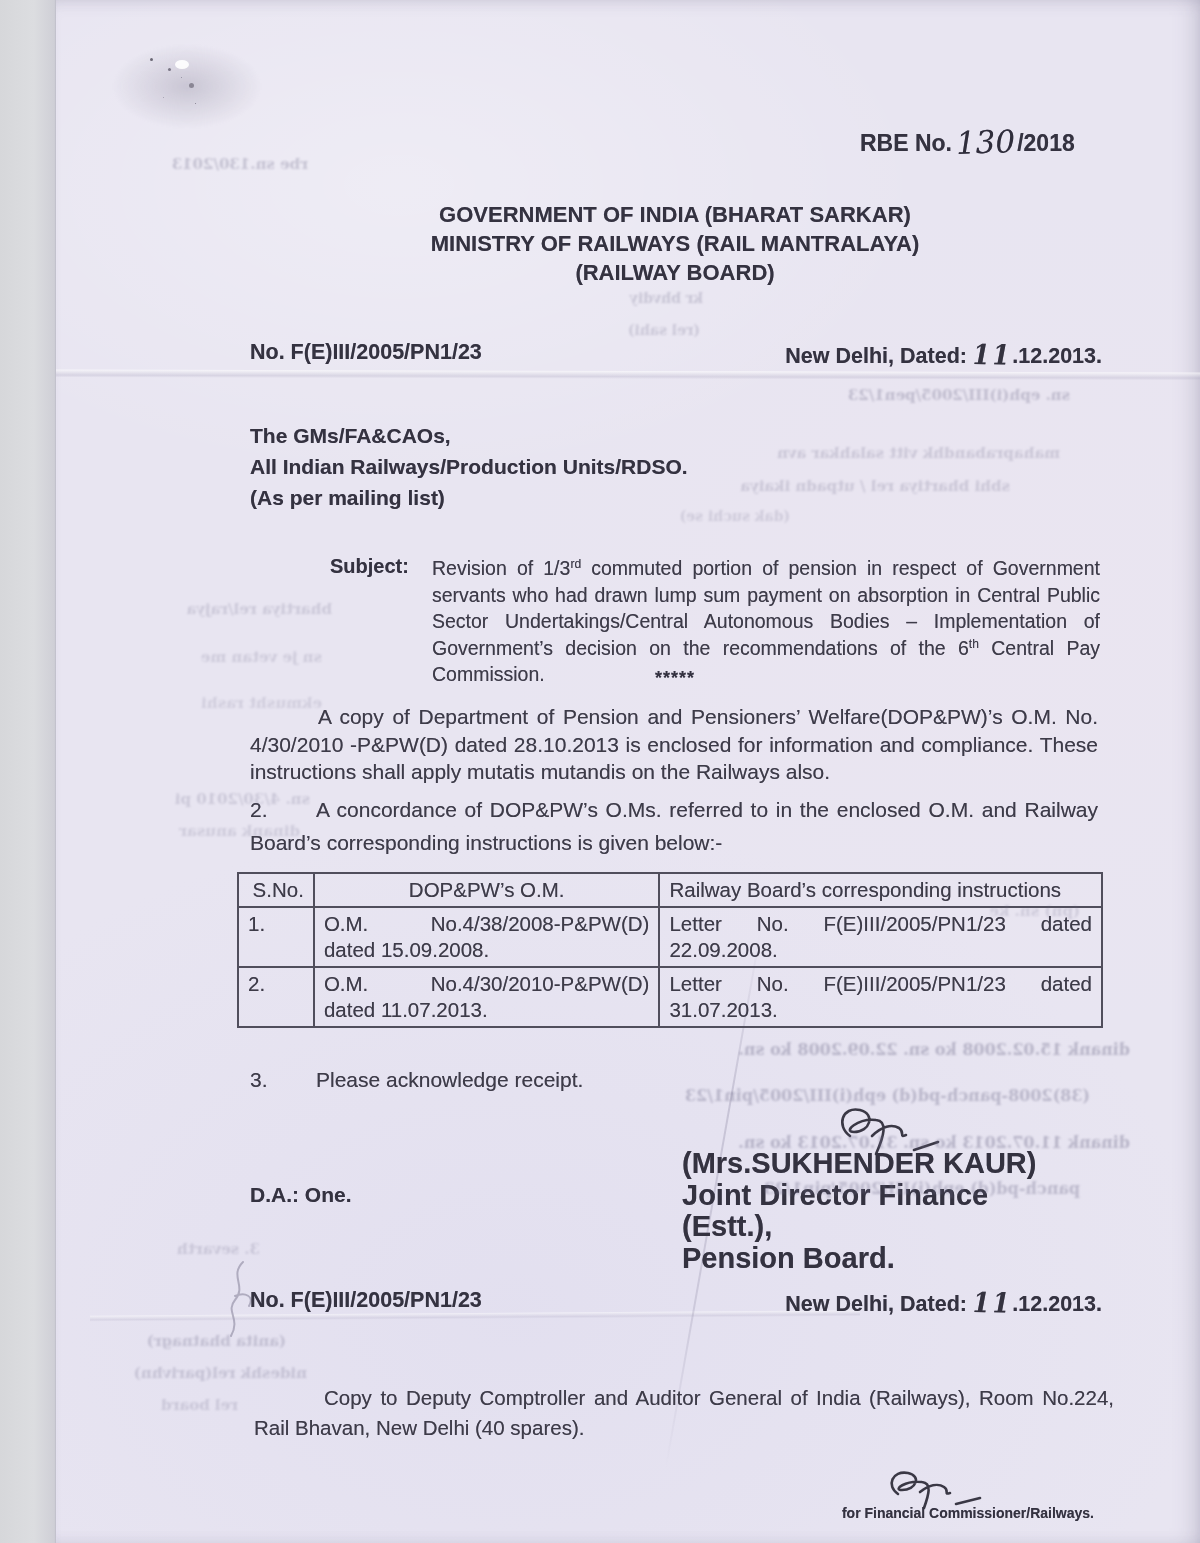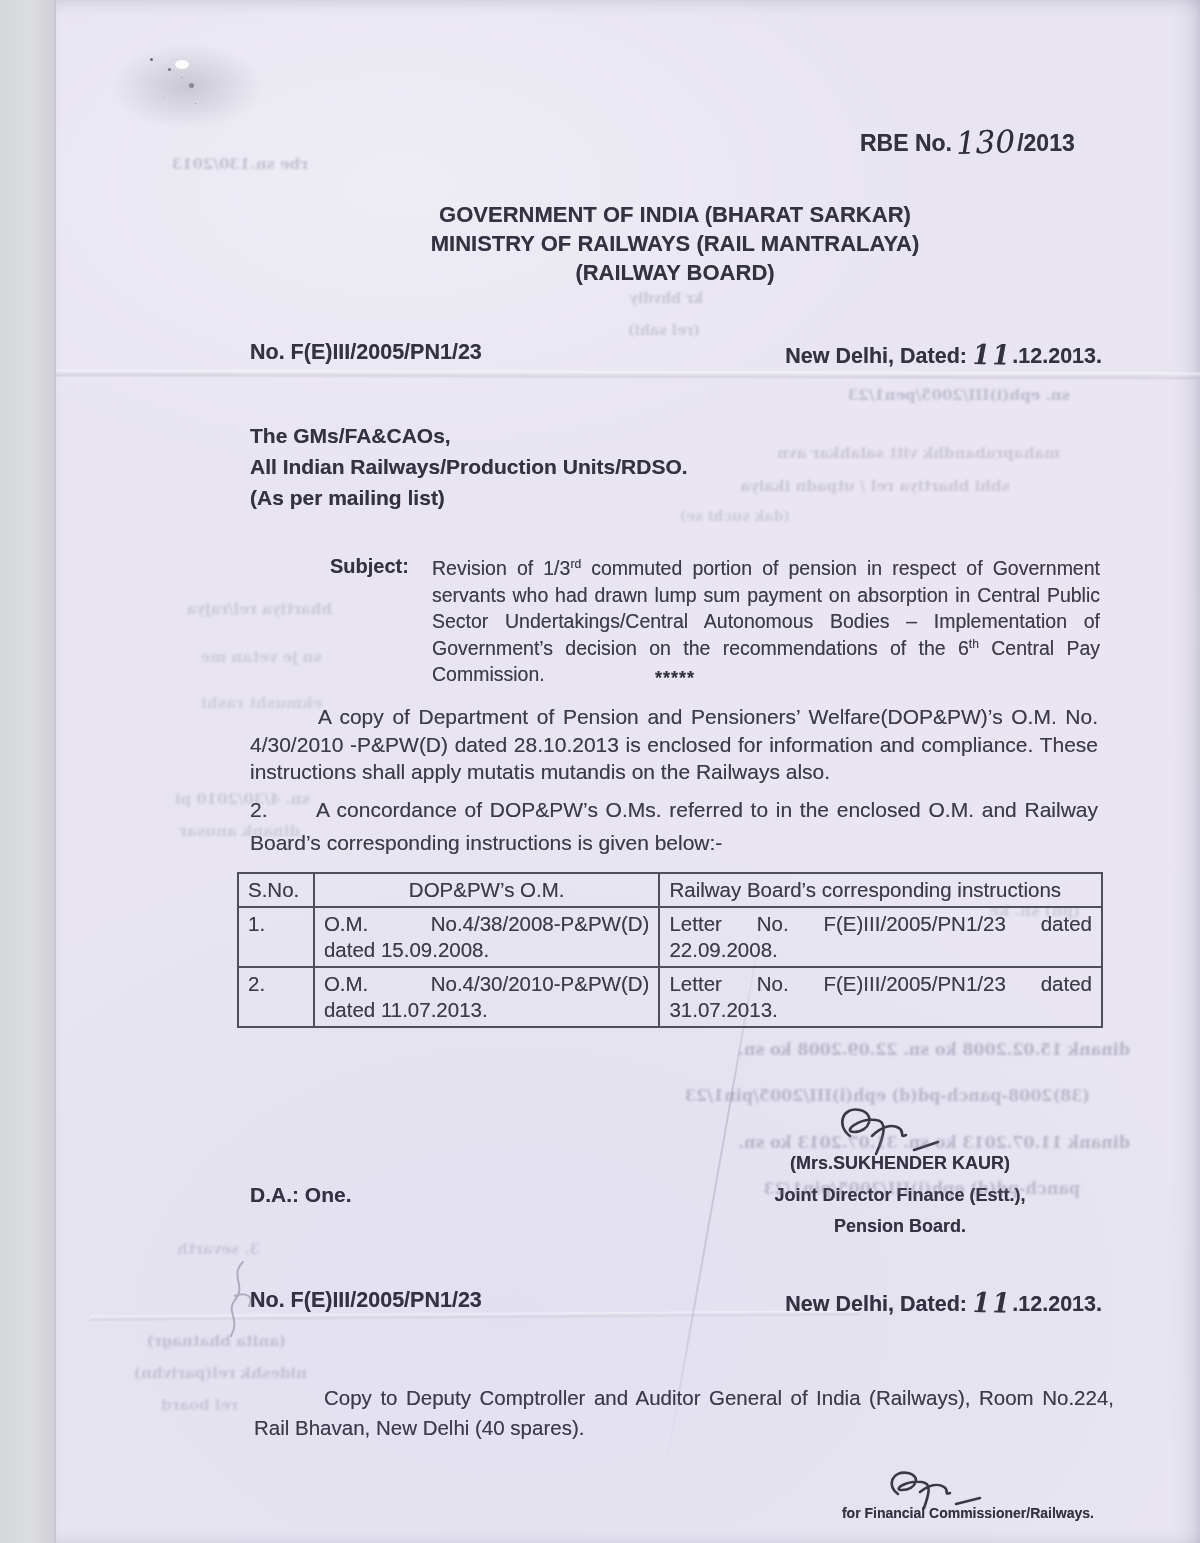--- a/index.html
+++ b/index.html
@@ -48,21 +48,21 @@
        box-shadow:18px 10px 0 0 #7a7685,40px 26px 0 1px #8a8694,12px 38px 0 -1px #9a96a6,44px 44px 0 -1px #7a7685,30px 18px 0 -1px #858295;"></div>
   <div class="abs" style="left:175px;top:60px;width:14px;height:9px;border-radius:50%;background:rgba(255,255,255,.9);filter:blur(.5px);"></div>
   <div class="crease" style="left:56px;top:371px;width:1144px;height:8px;transform:rotate(.15deg);
        background:linear-gradient(180deg,rgba(255,255,255,.6),rgba(168,163,188,.28) 70%,rgba(168,163,188,0));"></div>
   <div class="crease" style="left:90px;top:1313px;width:770px;height:6px;transform:rotate(-.4deg);
        background:linear-gradient(180deg,rgba(255,255,255,.5),rgba(168,163,188,.22) 70%,rgba(168,163,188,0));"></div>
   <div class="crease" style="left:712px;top:928px;width:2px;height:545px;transform:rotate(10deg);
        background:linear-gradient(180deg,rgba(120,115,145,0),rgba(120,115,145,.28) 30%,rgba(120,115,145,.22) 70%,rgba(120,115,145,0));"></div>
 
   <div class="abs ink b" style="left:860px;top:122px;font-size:23px;">
-    <span>RBE No.</span><span class="hw" style="font-size:31px;margin:0 2px 0 4px;position:relative;top:2px;">130</span><span>/2013</span>
+    <span>RBE No.</span><span class="hw" style="font-size:31px;margin:0 2px 0 4px;position:relative;top:2px;">130</span><span>/2018</span>
   </div>
 
   <div class="abs ink b" style="left:350px;top:200px;width:650px;text-align:center;font-size:22px;line-height:29px;">
     <div>GOVERNMENT OF INDIA (BHARAT SARKAR)</div>
     <div>MINISTRY OF RAILWAYS (RAIL MANTRALAYA)</div>
     <div>(RAILWAY BOARD)</div>
   </div>
 
   <div class="abs" style="left:250px;top:340px;width:852px;display:flex;justify-content:space-between;font-size:21.5px;">
     <span class="ink b">No. F(E)III/2005/PN1/23</span>
@@ -86,44 +86,47 @@
 
   <div class="abs ink justify" style="left:250px;top:703px;width:848px;font-size:21px;line-height:27.5px;text-indent:68px;">A copy of Department of Pension and Pensioners’ Welfare(DOP&amp;PW)’s O.M. No. 4/30/2010 -P&amp;PW(D) dated 28.10.2013 is enclosed for information and compliance.  These instructions shall apply mutatis mutandis on the Railways also.</div>
 
   <div class="abs ink justify" style="left:250px;top:793px;width:848px;font-size:21px;line-height:33px;">
     <span style="display:inline-block;width:66px;">2.</span><span>A concordance of DOP&amp;PW’s O.Ms. referred to in the enclosed O.M. and Railway Board’s corresponding instructions is given below:-</span>
   </div>
 
   <table class="om abs ink" style="left:237px;top:872px;">
     <tbody>
         <tr>
-      <th style="width:56px;text-align:left;margin-left:42px;">S.No.</th>
+      <th style="width:56px;text-align:right;margin-left:42px;">S.No.</th>
       <th style="width:330px;text-align:center;">DOP&amp;PW’s O.M.</th>
       <th style="width:428px;text-align:justify;">Railway Board’s corresponding instructions</th>
     </tr>
     <tr>
       <td>1.</td>
       <td class="justify">O.M. No.4/38/2008-P&amp;PW(D) dated 15.09.2008.</td>
       <td class="justify">Letter No. F(E)III/2005/PN1/23 dated 22.09.2008.</td>
     </tr>
     <tr>
       <td>2.</td>
       <td class="justify">O.M. No.4/30/2010-P&amp;PW(D) dated 11.07.2013.</td>
       <td class="justify">Letter No. F(E)III/2005/PN1/23 dated 31.07.2013.</td>
     </tr>
   </tbody>
     </table>
 
+  <div class="abs ink" style="left:250px;top:1068px;width:848px;font-size:21px;">
+    <span style="display:inline-block;width:66px;">3.</span><span>Please acknowledge receipt.</span>
+  </div>
 
   <svg class="abs sig" style="left:832px;top:1088px;" width="130" height="86" viewBox="0 0 130 86">
     <path d="M18 48 C4 38 10 18 28 22 C44 26 38 44 22 44 C10 44 26 30 44 32 C56 33 52 48 44 66 M40 48 C50 38 60 36 67 40 C74 45 66 50 74 47"></path>
     <path d="M82 62 L106 54" stroke-width="2.2"></path>
   </svg>
 
-  <div class="abs ink b" style="left:700px;top:1148px;width:400px;text-align:center;font-size:18px;line-height:31.5px;">
+  <div class="abs ink b" style="left:682px;top:1148px;width:400px;text-align:left;font-size:29px;line-height:31.5px;">
     <div>(Mrs.SUKHENDER KAUR)</div>
     <div>Joint Director Finance (Estt.),</div>
     <div>Pension Board.</div>
   </div>
 
   <div class="abs ink b" style="left:250px;top:1183px;font-size:21px;">D.A.: One.</div>
 
   <svg class="abs pencil" style="left:205px;top:1256px;opacity:.6;" width="90" height="98" viewBox="0 0 90 98">
     <path d="M38 6 C24 20 42 30 30 44 C20 56 36 62 26 80 M30 40 C40 36 50 40 44 50"></path>
   </svg>

